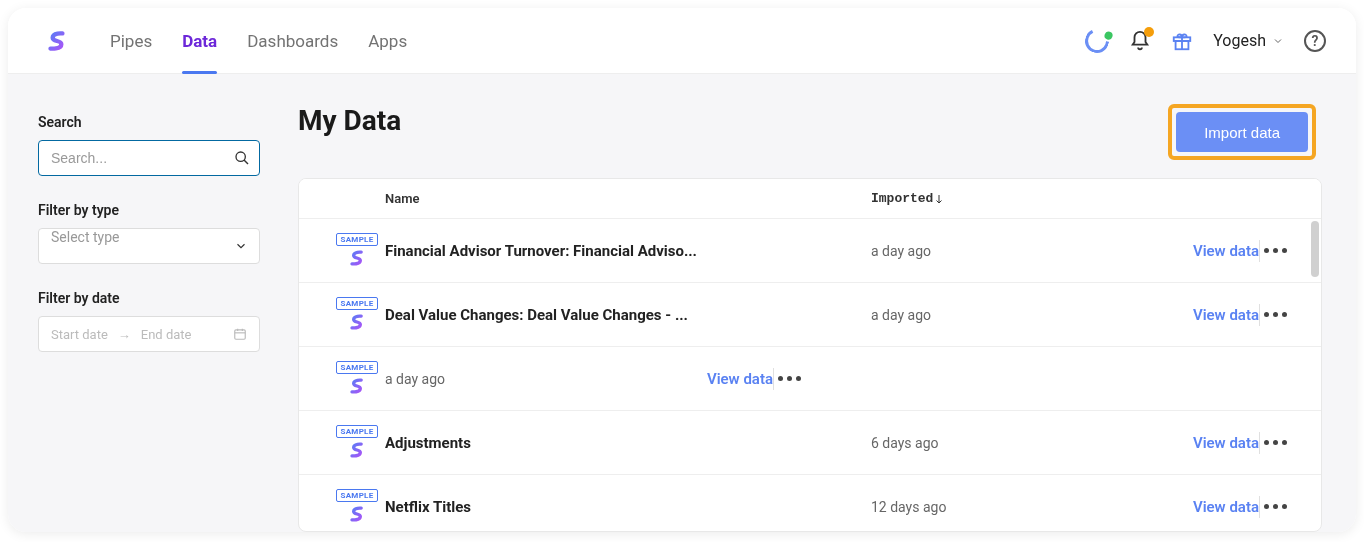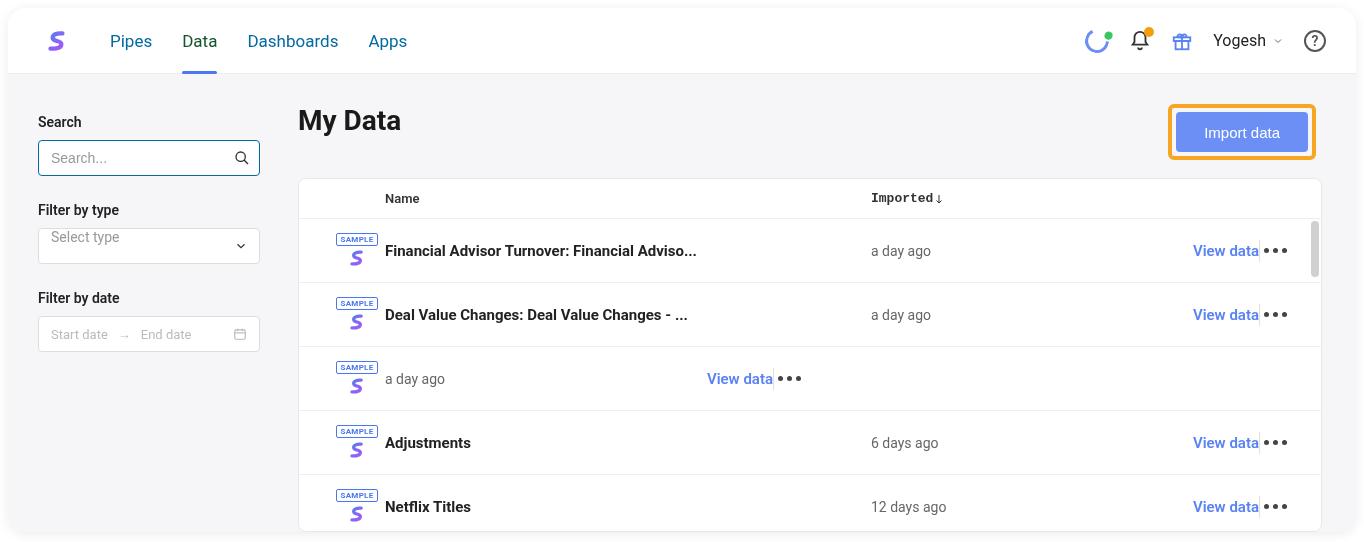--- a/index.html
+++ b/index.html
@@ -39,30 +39,30 @@
       justify-content: center;
     }
     .nav-tabs {
       display: flex;
       align-items: center;
       gap: 30px;
       height: 100%;
     }
     .nav-tab {
       font-size: 17px;
-      color: #0369a1;
+      color: #737373;
       cursor: pointer;
       height: 100%;
       display: flex;
       align-items: center;
       position: relative;
     }
     .nav-tab.active {
-      color: #14532d;
-      font-weight: 400;
+      color: #6d28d9;
+      font-weight: 700;
     }
     .nav-tab.active::after {
       content: "";
       position: absolute;
       bottom: -1px;
       left: 0;
       right: 0;
       height: 3px;
       background: #4a78f0;
       border-radius: 2px;

